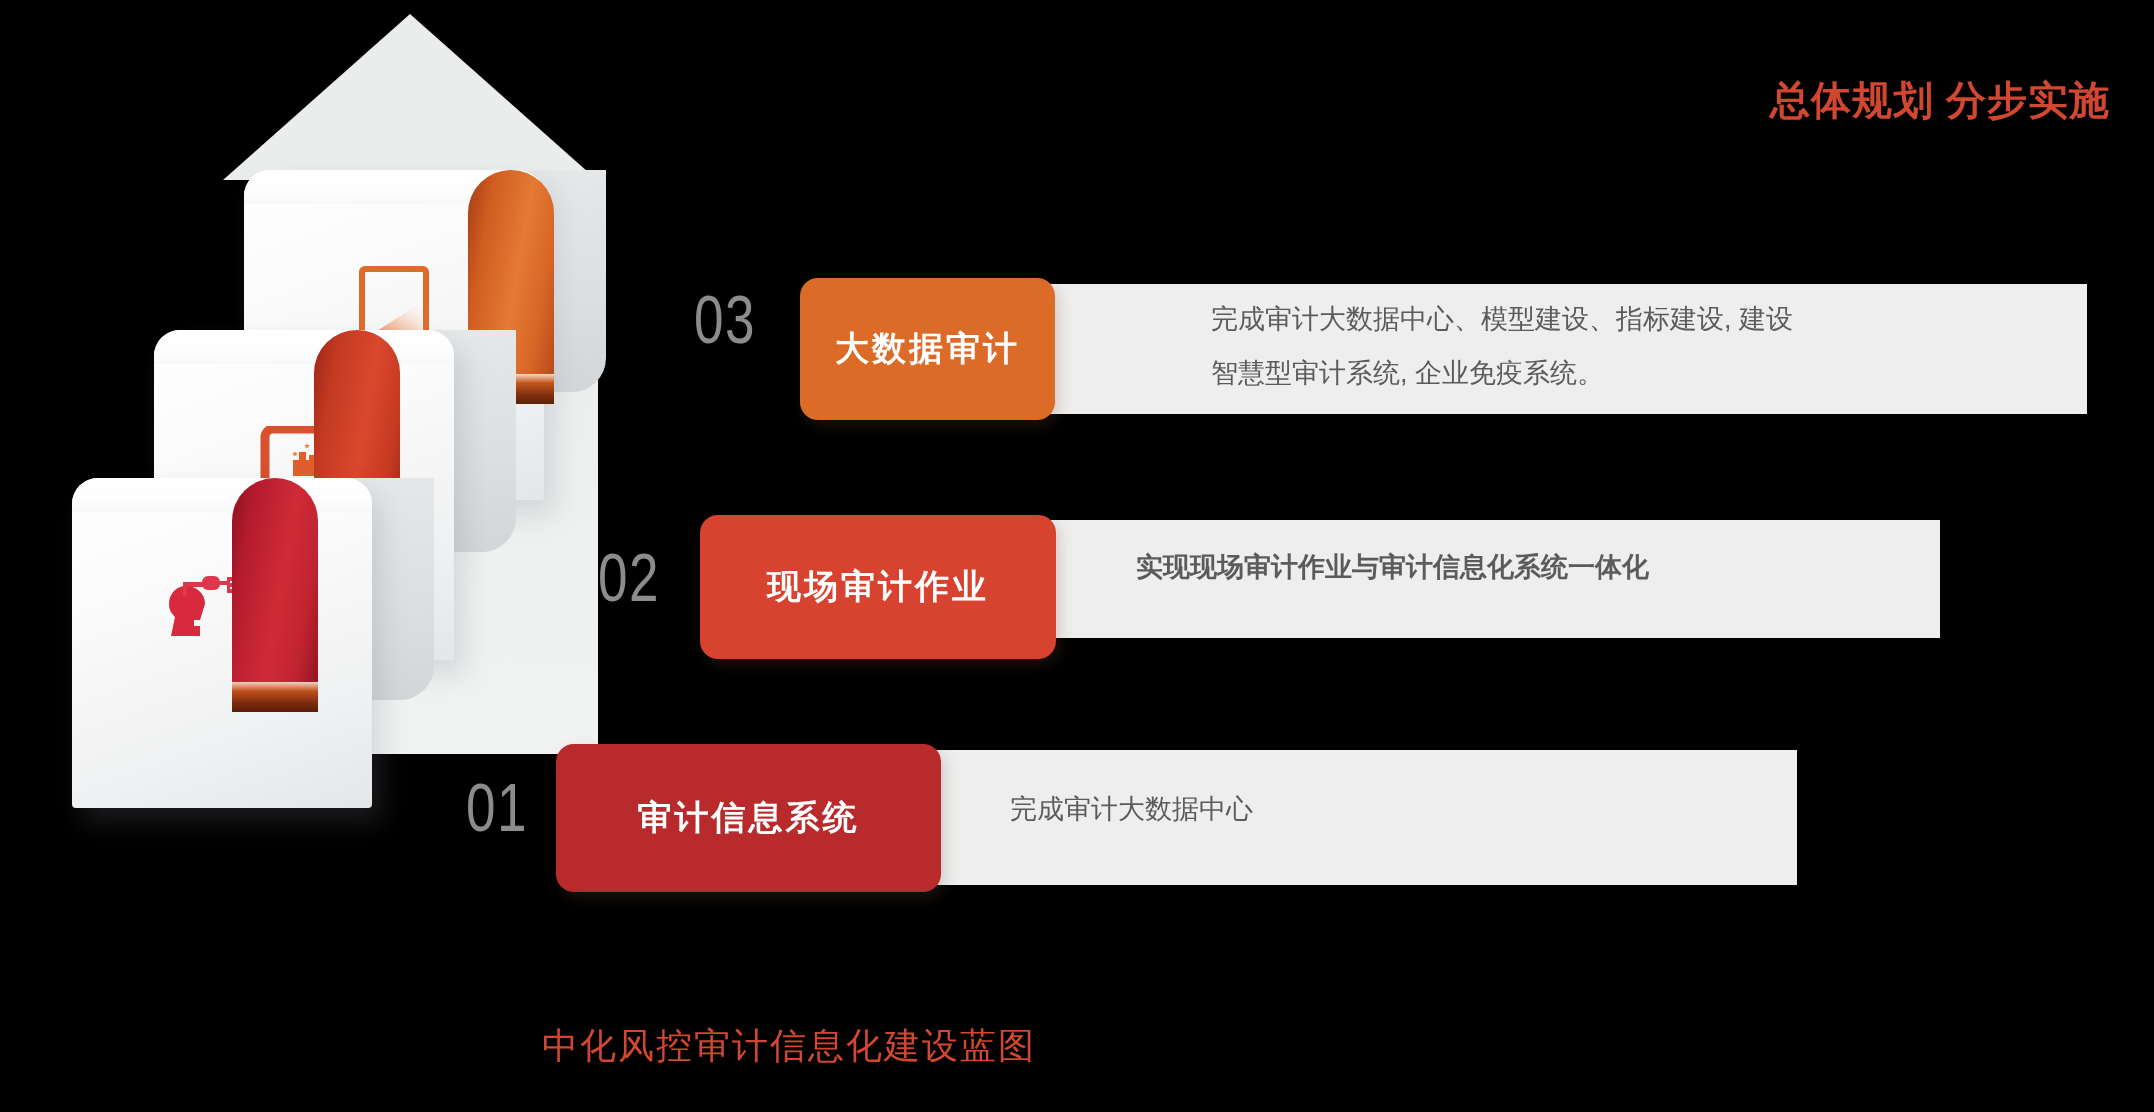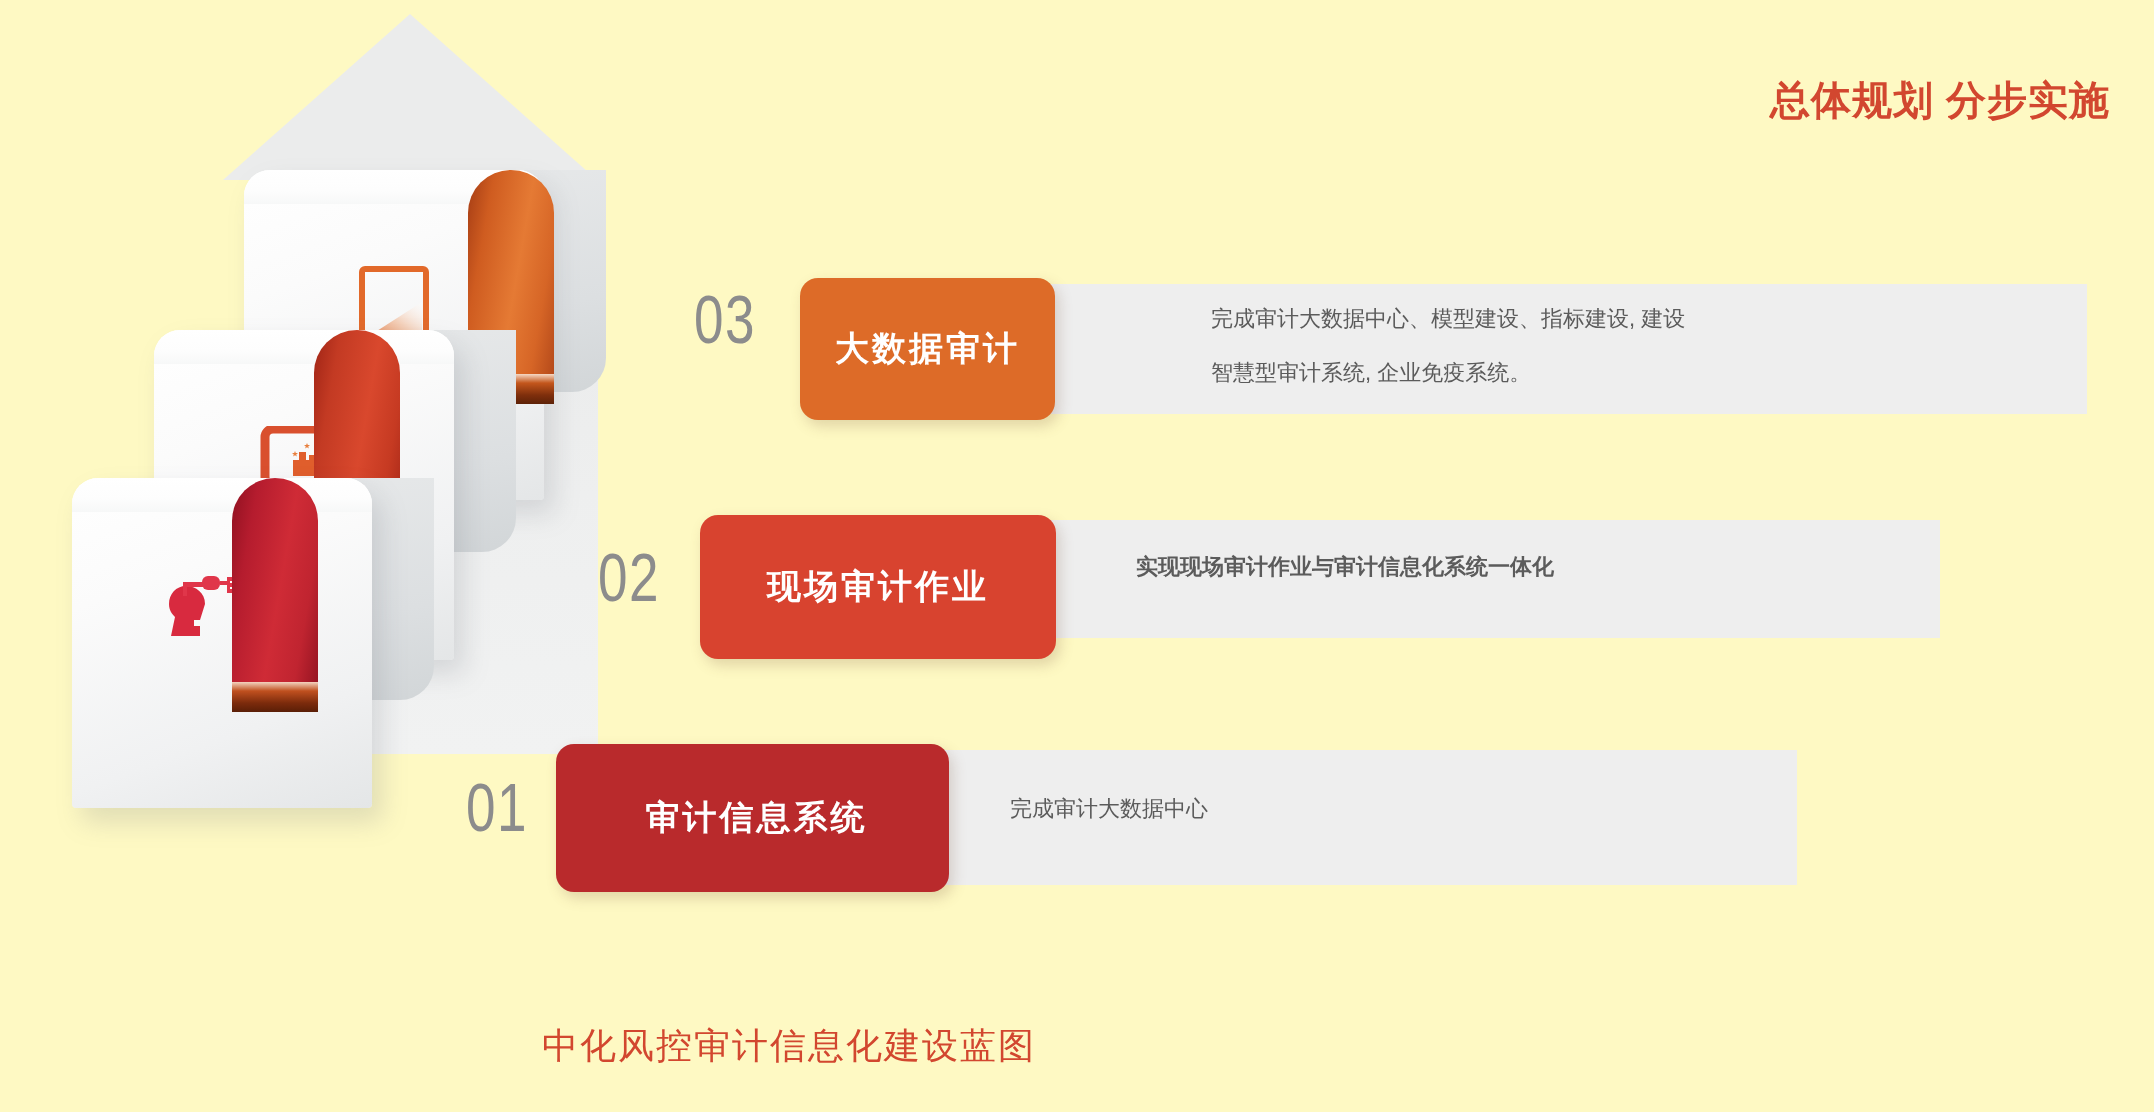--- a/index.html
+++ b/index.html
@@ -7,21 +7,21 @@
     padding: 0;
     background: #ffffff;
   }
   body {
     font-family: "Liberation Sans", "DejaVu Sans", sans-serif;
   }
   #stage {
     position: relative;
     width: 2154px;
     height: 1112px;
-    background: #fef9c3;
+    background: #000000;
     overflow: hidden;
   }
 
   
   .headline {
     position: absolute;
     right: 44px;
     top: 100px;
     transform: translateY(-50%);
     font-size: 40px;
@@ -129,21 +129,21 @@
     transform-origin: left center;
     white-space: nowrap;
   }
   .desc-bar {
     position: absolute;
     background: #eeeeee;
   }
   .desc-text {
     position: absolute;
     color: #5b5b5b;
-    font-size: 22px;
+    font-size: 27px;
     line-height: 54px;
     white-space: pre-line;
   }
   .label-box {
     position: absolute;
     border-radius: 18px;
     color: #ffffff;
     font-size: 34px;
     font-weight: bold;
     letter-spacing: 3px;
@@ -161,21 +161,21 @@
 
   
   #row-2 .desc-bar  { left: 728px; top: 520px; width: 1212px; height: 118px; }
   #row-2 .row-num   { left: 598px; top: 538px; }
   #row-2 .label-box { left: 700px; top: 515px; width: 356px; height: 144px; background: #d8432f; }
   #row-2 .desc-text { left: 1136px; top: 540px; width: 800px; font-weight: bold; }
 
   
   #row-1 .desc-bar  { left: 590px; top: 750px; width: 1207px; height: 135px; }
   #row-1 .row-num   { left: 466px; top: 768px; }
-  #row-1 .label-box { left: 556px; top: 744px; width: 385px; height: 148px; background: #b92a2c; padding-left: 8px; }
+  #row-1 .label-box { left: 556px; top: 744px; width: 385px; height: 148px; background: #b92a2c; }
   #row-1 .desc-text { left: 1010px; top: 782px; width: 800px; }
 
   
   .caption {
     position: absolute;
     left: 0;
     right: 0;
     top: 1022px;
     text-align: center;
     color: #d2472f;

